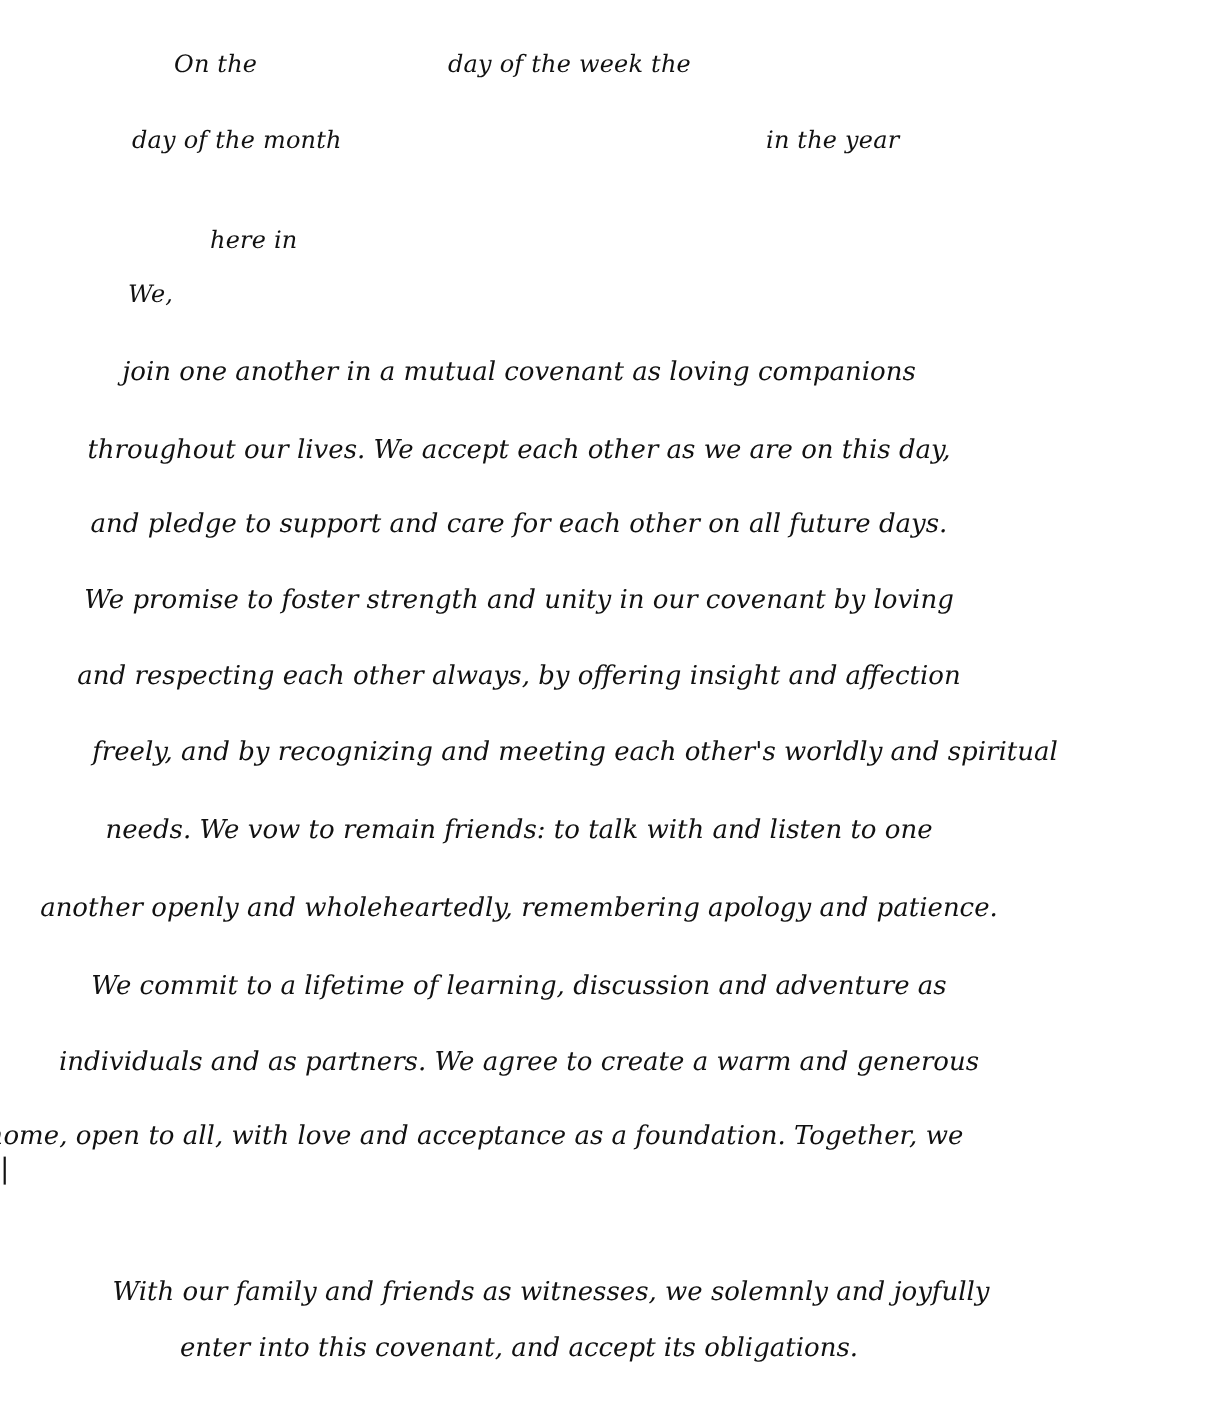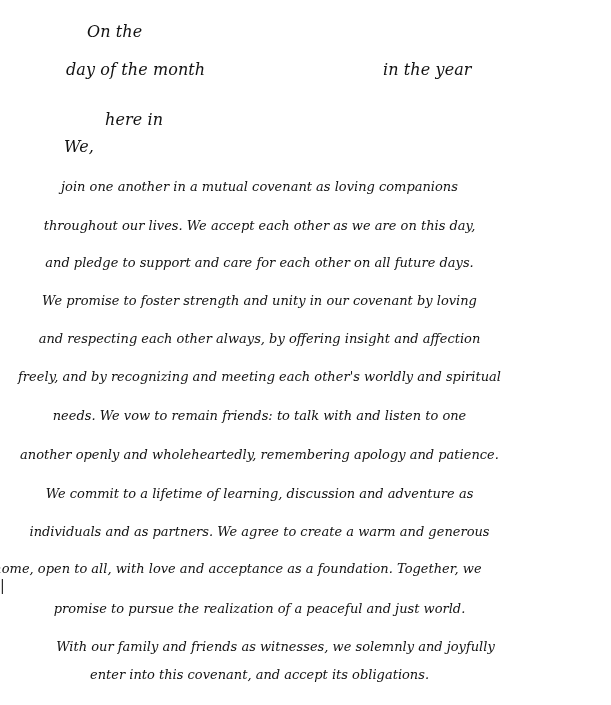--- a/index.html
+++ b/index.html
@@ -16,21 +16,21 @@
       font-style: italic;
       color: #111111;
     }
     .doc {
       position: absolute;
       inset: 0;
     }
     .t {
       position: absolute;
       white-space: nowrap;
-      font-size: 16px;
+      font-size: 12px;
       line-height: 20px;
       letter-spacing: 0.1px;
     }
     .body-line {
       position: absolute;
       left: 0;
       width: 519px;
       text-align: center;
       white-space: nowrap;
       font-size: 13px;
@@ -48,41 +48,41 @@
       line-height: 14px;
     }
   </style>
 </head>
 <body>
 
 <div class="doc">
 
   <span class="t" style="left:87px; top:22px;">On the</span>
   <span class="t blank" style="left:140px; top:22px; width:80px;"></span>
+  <span class="t" style="left:224px; top:22px;">day of the week the</span>
 
   <span class="t" style="left:66px; top:60px;">day of the month</span>
   <span class="t blank" style="left:204px; top:60px; width:170px;"></span>
   <span class="t" style="left:383px; top:60px;text-align:center;">in the year</span>
   <span class="t blank" style="left:470px; top:60px; width:100px;"></span>
 
   <span class="t" style="left:105px; top:110px;">here in</span>
   <span class="t blank" style="left:165px; top:98px; width:300px;"></span>
 
   <span class="t" style="left:64px; top:137px;">We,</span>
   <span class="t blank" style="left:98px; top:137px; width:440px;"></span>
 
   <div class="body-line" style="top:176px;">join one another in a mutual covenant as loving companions</div>
   <div class="body-line" style="top:215px;">throughout our lives.  We accept each other as we are on this day,</div>
   <div class="body-line" style="top:252px;">and pledge to support and care for each other on all future days.</div>
   <div class="body-line" style="top:290px;">We promise to foster strength and unity in our covenant by loving</div>
   <div class="body-line" style="top:328px;">and respecting each other always, by offering insight and affection</div>
-  <div class="body-line" style="top:366px;">freely, and by recognizing and meeting each other's worldly and spiritual</div>
+  <div class="body-line" style="top:366px;padding-left:28px;">freely, and by recognizing and meeting each other's worldly and spiritual</div>
   <div class="body-line" style="top:405px;">needs.  We vow to remain friends:  to talk with and listen to one</div>
   <div class="body-line" style="top:444px;">another openly and wholeheartedly, remembering apology and patience.</div>
   <div class="body-line" style="top:521px;">individuals and as partners.  We agree to create a warm and generous</div>
   <div class="body-line" style="top:483px;">We commit to a lifetime of learning, discussion and adventure as</div>
   <div class="body-line" style="top:558px; left:-22px;">home, open to all, with love and acceptance as a foundation.  Together, we</div>
-  <div class="body-line" style="top:598px;">promise to pursue the realization of a peaceful and just world.</div>
   <div class="body-line" style="top:636px;padding-left:16px;">With our family and friends as witnesses, we solemnly and joyfully</div>
   <div class="body-line" style="top:664px;">enter into this covenant, and accept its obligations.</div>
 
   <span class="edge-mark">|</span>
 </div>
 
 </body></html>

